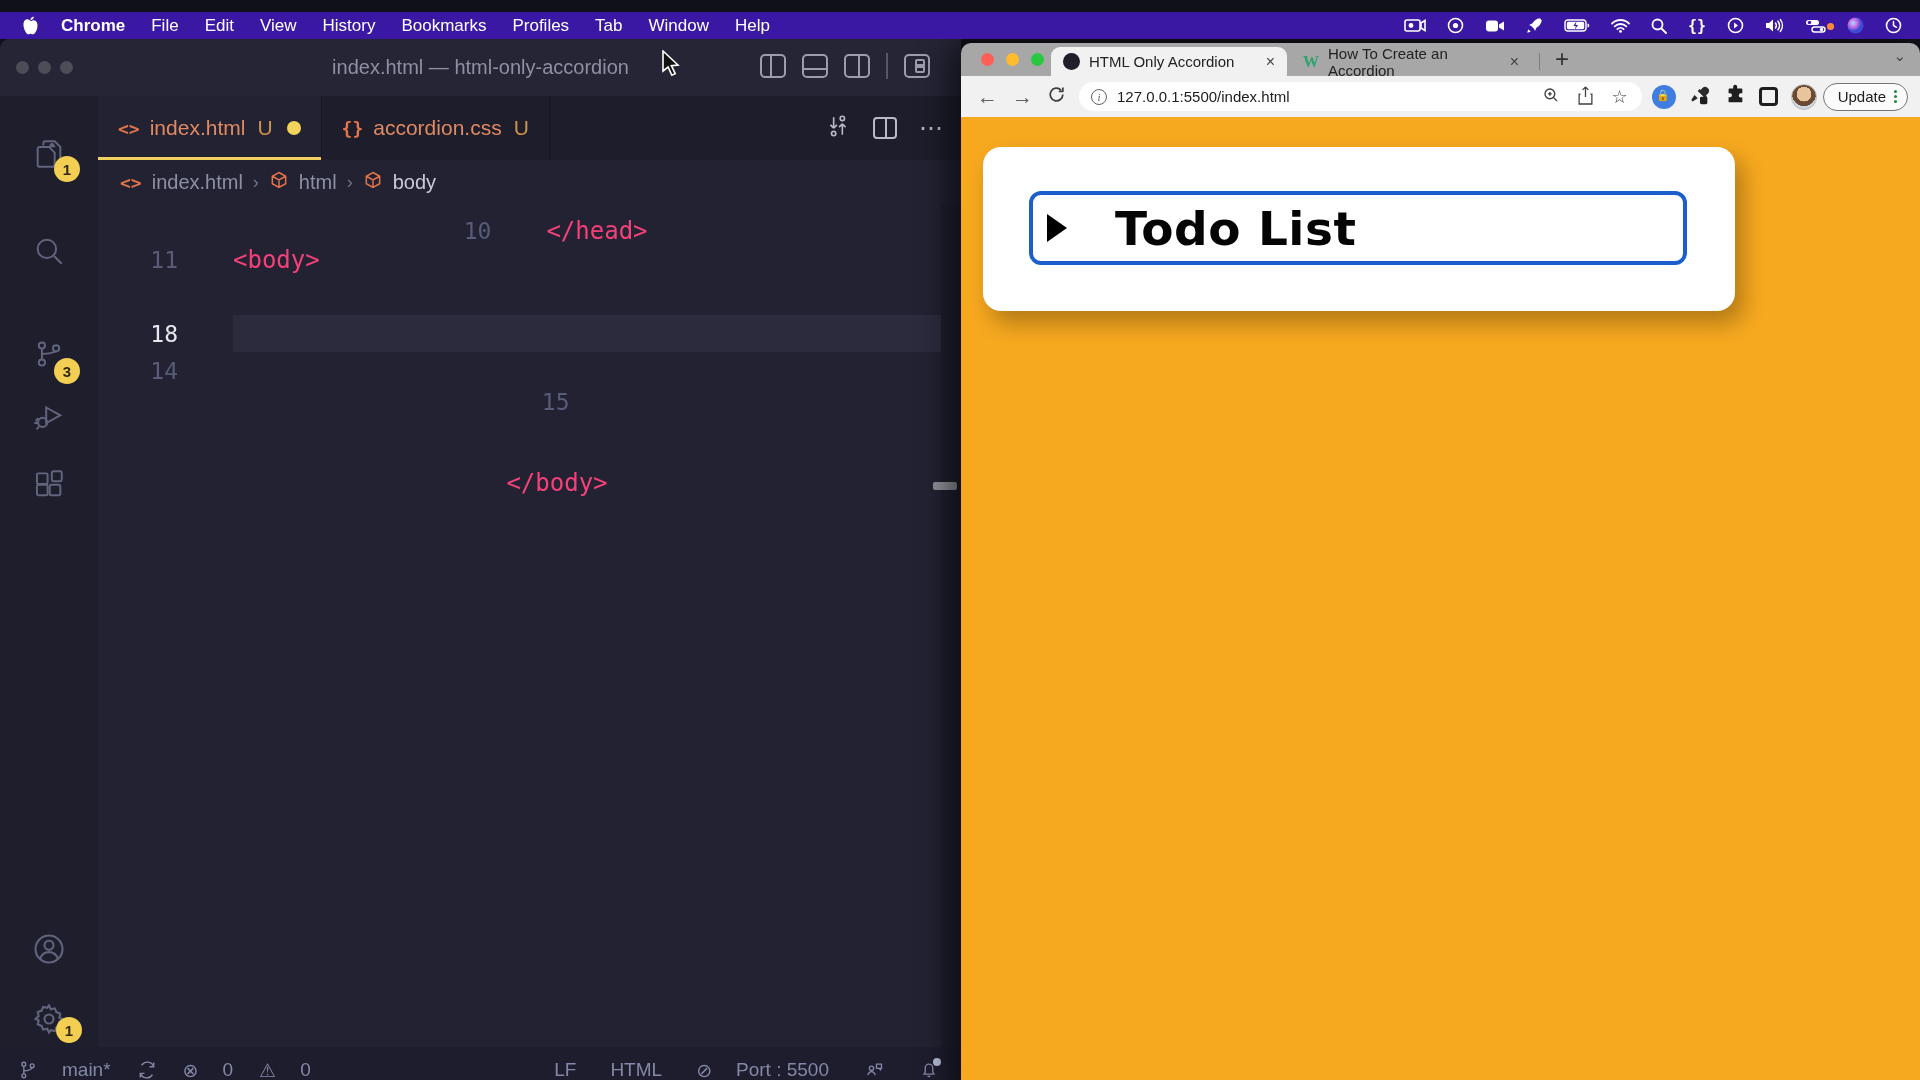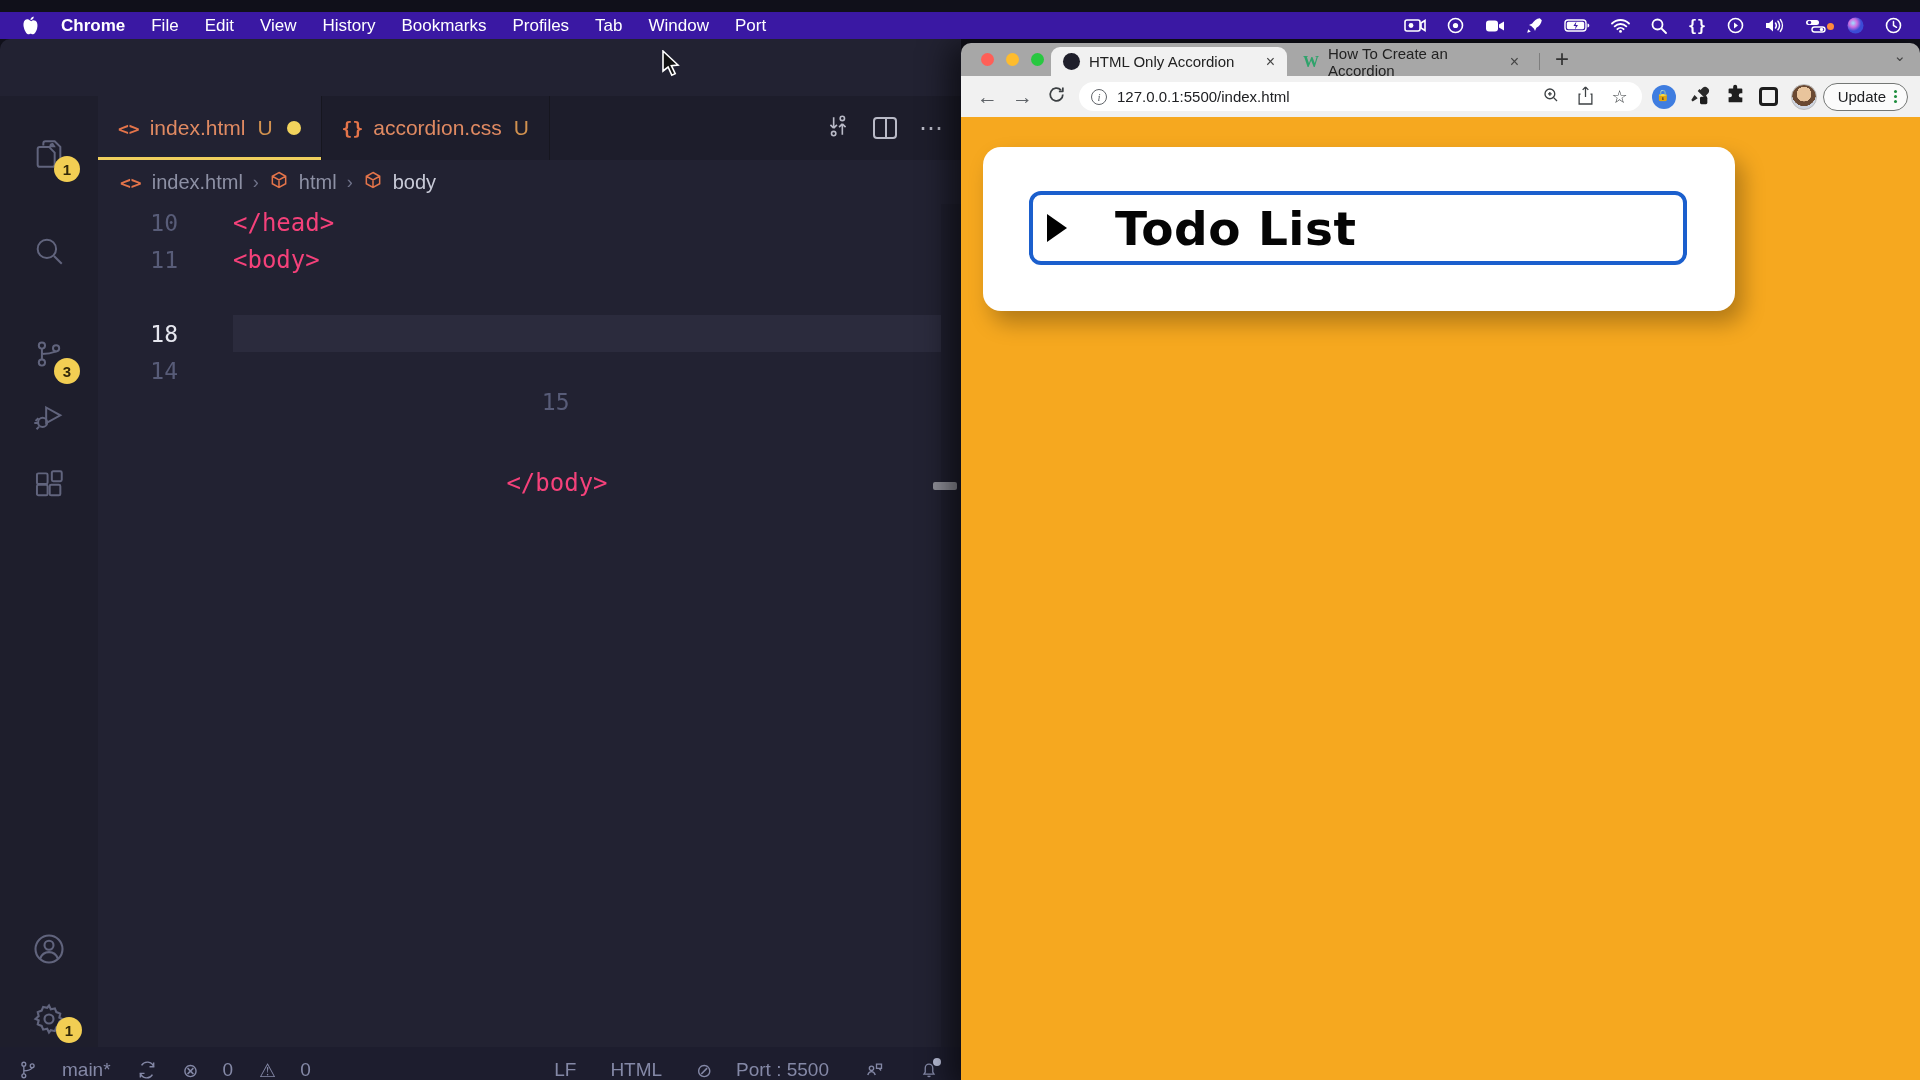--- a/index.html
+++ b/index.html
@@ -132,21 +132,21 @@
     </span>
     <span class="mitem bold">Chrome</span>
     <span class="mitem">File</span>
     <span class="mitem">Edit</span>
     <span class="mitem">View</span>
     <span class="mitem">History</span>
     <span class="mitem">Bookmarks</span>
     <span class="mitem">Profiles</span>
     <span class="mitem">Tab</span>
     <span class="mitem">Window</span>
-    <span class="mitem">Port</span>
+    <span class="mitem">Help</span>
     <span class="spacer"></span>
     <div class="mbicons">
       <span>
           <svg width="22" height="15" viewBox="0 0 22 15">
             <rect x="1" y="2" width="15" height="11" rx="2" fill="none" stroke="#fff" stroke-width="1.6"></rect>
             <circle cx="7" cy="7.5" r="2.4" fill="#fff"></circle>
             <path d="M17 5l4-2.5v10L17 10z" fill="none" stroke="#fff" stroke-width="1.6"></path>
           </svg>
         </span>
       <span>
@@ -225,20 +225,35 @@
           <svg width="17" height="17" viewBox="0 0 17 17">
             <circle cx="8.5" cy="8.5" r="7" fill="none" stroke="#fff" stroke-width="1.6"></circle>
             <path d="M8.5 4.5v4l3 1.8" fill="none" stroke="#fff" stroke-width="1.5" stroke-linecap="round"></path>
           </svg>
         </span>
     </div>
   </div>
 
   <div class="vscode">
 
+    <div class="vs-titlebar">
+      <div class="vs-lights">
+          <span></span>
+          <span></span>
+          <span></span>
+        </div>
+      <div class="vs-title">index.html — html-only-accordion</div>
+      <div class="vs-title-icons">
+        <span class="lay-ic l"></span>
+        <span class="lay-ic b"></span>
+        <span class="lay-ic r"></span>
+        <span class="lay-sep"></span>
+        <span class="lay-custom"></span>
+      </div>
+    </div>
 
     <div class="vs-activity">
       <div class="act-ic" style="top:28px;">
         <svg width="34" height="34" viewBox="0 0 24 24" fill="none" stroke-width="1.4">
             <path d="M8 6V4.5A1.5 1.5 0 0 1 9.5 3H16l4 4v9.5a1.5 1.5 0 0 1-1.5 1.5H17"></path>
             <path d="M15.5 6.5H13a1.5 1.5 0 0 1 1.5-1.5z M4 8.5A1.5 1.5 0 0 1 5.5 7H12l4 4v8.5a1.5 1.5 0 0 1-1.5 1.5h-9A1.5 1.5 0 0 1 4 19.5z"></path>
           </svg>
         <span class="badge" style="right:18px; bottom:2px;">1</span>
       </div>
       <div class="act-ic" style="top:125px;">
@@ -322,21 +337,21 @@
         <span>html</span>
         <span class="sep">›</span>
         <span><svg width="20" height="20" viewBox="0 0 24 24" fill="none" stroke="#e4744a" stroke-width="1.8">
               <path d="M12 3l8 4.5v9L12 21l-8-4.5v-9z M4 7.5l8 4.5 8-4.5 M12 12v9"></path>
             </svg></span>
         <span class="crumb-last">body</span>
       </div>
 
       <div class="vs-editor">
         <div class="line-hl" style="top:111px;"></div>
-        <div class="code-line" style="top:0;">
+        <div class="code-line" style="top:8px;justify-content:center;">
             <span class="ln">10</span>
             <span class="ct">&lt;/head&gt;</span>
           </div>
         <div class="code-line" style="top:37px;">
             <span class="ln">11</span>
             <span class="ct">&lt;body&gt;</span>
           </div>
         <div class="code-line active" style="top:111px;">
             <span class="ln">18</span>
             <span class="ct"></span>

